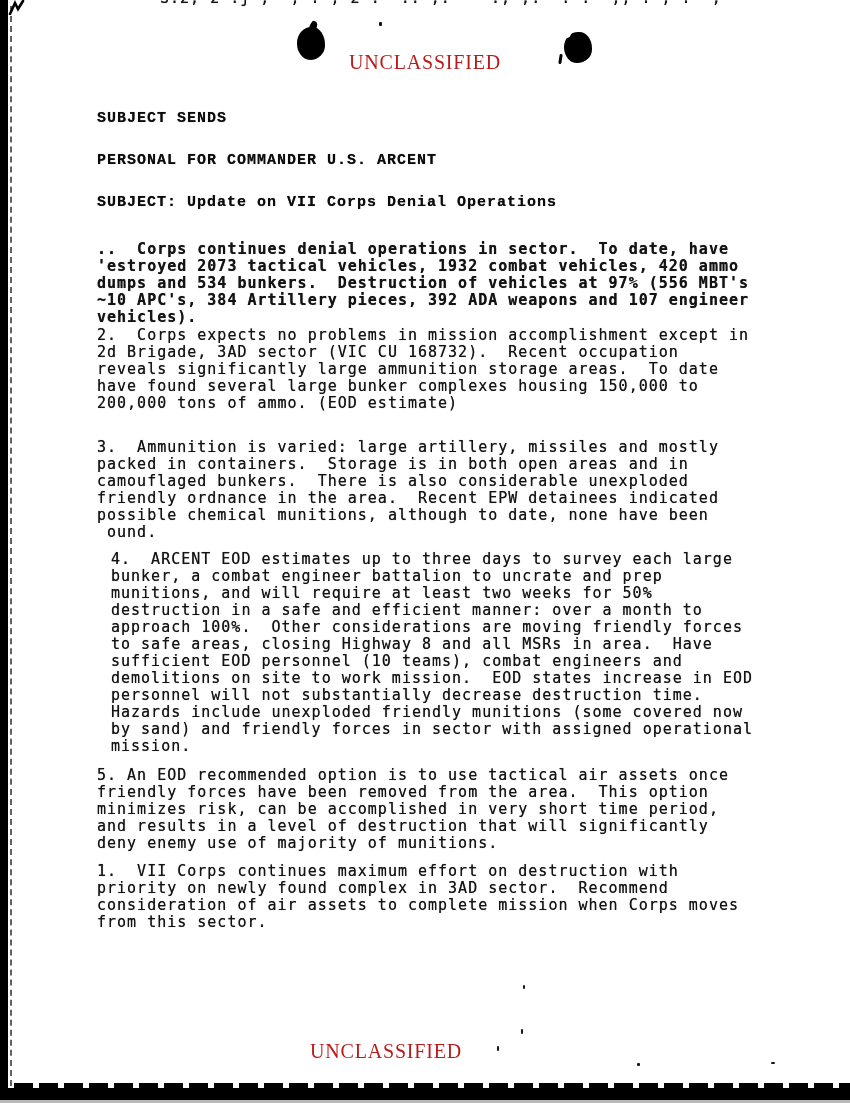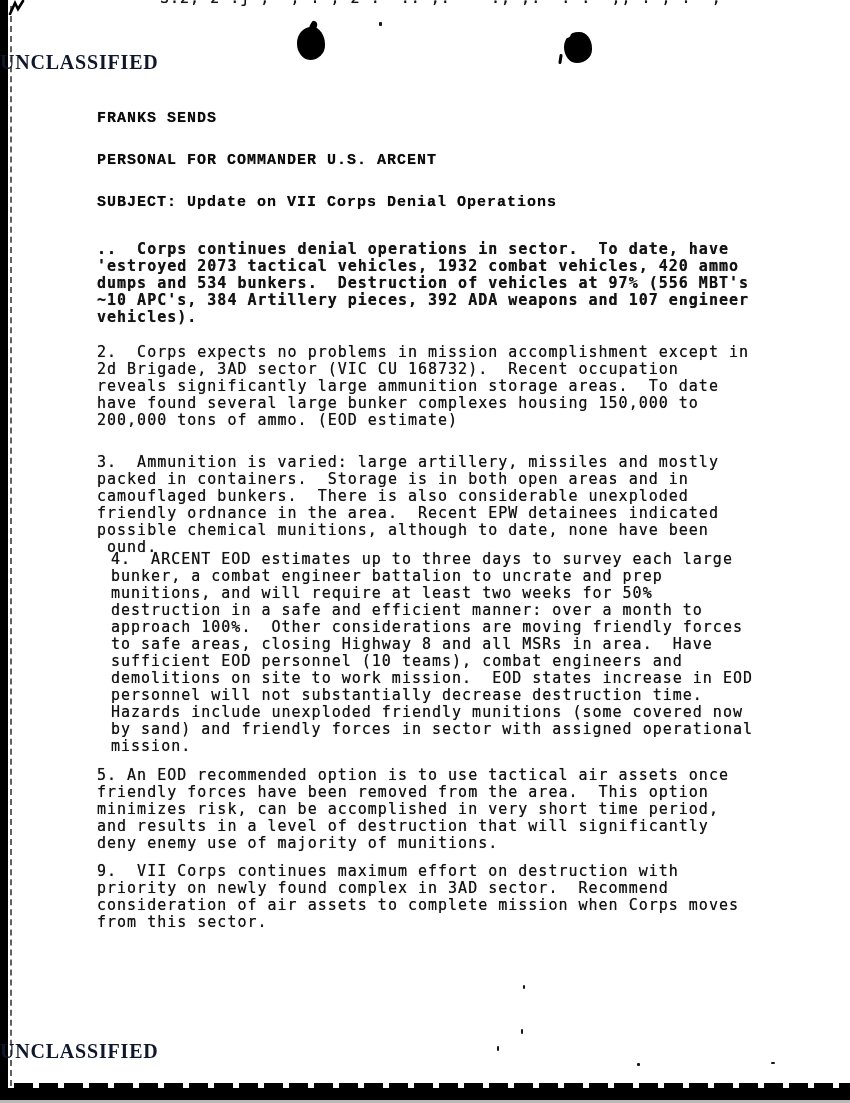--- a/index.html
+++ b/index.html
@@ -26,25 +26,25 @@
   }
   .hdr-line{
     font-family:"Liberation Mono","DejaVu Sans Mono", monospace;
     font-weight:700;
     color:#141414;
   }
   .abs{position:absolute;}
   
   .banner{
     font-family:"Liberation Serif","DejaVu Serif", serif;
-    font-weight:700;
+    font-weight:400;
     font-size:20px;
     letter-spacing:0.8px;
-    color:#0f172a;
-    text-align:left;
+    color:#b91c1c;
+    text-align:center;
     filter:blur(0.2px);
   }
   
   .left-bar{left:0;top:0;width:8px;height:1103px;background:#000;}
   .left-edge{left:10px;top:6px;width:0;height:1090px;border-left:2px dashed #3a3a3a;opacity:.8;}
   
   .bottom-dashes{left:14px;top:1083px;width:836px;height:5px;
     background:repeating-linear-gradient(90deg,#000 0 19px,transparent 19px 25px);}
   .bottom-bar{left:0;top:1088px;width:850px;height:12px;background:#000;}
   .bottom-gray{left:0;top:1100px;width:850px;height:3px;background:#b9b9b9;}
@@ -83,35 +83,35 @@
     <pre class="typew scan">S.2, 2 .j , -, . , 2 .- .. ,.  ~ ., ,.- . .  ,, . , . -, .-. , ,. -  . ( , j</pre>
   </div>
 
   <div class="abs blot blot-left"></div>
   <div class="abs blot blot-right"></div>
   <div class="abs comma-mark"></div>
   <div class="abs speck" style="left:379px;top:22px;width:3px;height:4px;"></div>
 
   <div class="abs banner" style="left:0;top:51px;width:850px;">UNCLASSIFIED</div>
 
-  <pre class="abs typew hdr-line scan" style="left:97px;top:110px;">FRANKS SENDS</pre>
+  <pre class="abs typew hdr-line scan" style="left:97px;top:110px;">SUBJECT SENDS</pre>
   <pre class="abs typew hdr-line scan" style="left:97px;top:194px;">SUBJECT: Update on VII Corps Denial Operations</pre>
   <pre class="abs typew hdr-line scan" style="left:97px;top:152px;">PERSONAL FOR COMMANDER U.S. ARCENT</pre>
 
   <pre class="abs typew scan" style="left:97px;top:241px;font-weight:bold;">..  Corps continues denial operations in sector.  To date, have
 'estroyed 2073 tactical vehicles, 1932 combat vehicles, 420 ammo
 dumps and 534 bunkers.  Destruction of vehicles at 97% (556 MBT's
 ~10 APC's, 384 Artillery pieces, 392 ADA weapons and 107 engineer
 vehicles).</pre>
-  <pre class="abs typew scan" style="left:97px;top:344px;">2.  Corps expects no problems in mission accomplishment except in
+  <pre class="abs typew scan" style="left:97px;top:327px;">2.  Corps expects no problems in mission accomplishment except in
 2d Brigade, 3AD sector (VIC CU 168732).  Recent occupation
 reveals significantly large ammunition storage areas.  To date
 have found several large bunker complexes housing 150,000 to
 200,000 tons of ammo. (EOD estimate)</pre>
-  <pre class="abs typew scan" style="left:97px;top:454px;">3.  Ammunition is varied: large artillery, missiles and mostly
+  <pre class="abs typew scan" style="left:97px;top:439px;">3.  Ammunition is varied: large artillery, missiles and mostly
 packed in containers.  Storage is in both open areas and in
 camouflaged bunkers.  There is also considerable unexploded
 friendly ordnance in the area.  Recent EPW detainees indicated
 possible chemical munitions, although to date, none have been
  ound.</pre>
   <pre class="abs typew scan" style="left:111px;top:551px;">4.  ARCENT EOD estimates up to three days to survey each large
 bunker, a combat engineer battalion to uncrate and prep
 munitions, and will require at least two weeks for 50%
 destruction in a safe and efficient manner: over a month to
 approach 100%.  Other considerations are moving friendly forces
@@ -120,21 +120,21 @@
 demolitions on site to work mission.  EOD states increase in EOD
 personnel will not substantially decrease destruction time.
 Hazards include unexploded friendly munitions (some covered now
 by sand) and friendly forces in sector with assigned operational
 mission.</pre>
   <pre class="abs typew scan" style="left:97px;top:767px;">5. An EOD recommended option is to use tactical air assets once
 friendly forces have been removed from the area.  This option
 minimizes risk, can be accomplished in very short time period,
 and results in a level of destruction that will significantly
 deny enemy use of majority of munitions.</pre>
-  <pre class="abs typew scan" style="left:97px;top:863px;">9.  VII Corps continues maximum effort on destruction with
+  <pre class="abs typew scan" style="left:97px;top:863px;">1.  VII Corps continues maximum effort on destruction with
 priority on newly found complex in 3AD sector.  Recommend
 consideration of air assets to complete mission when Corps moves
 from this sector.</pre>
 
 
   <div class="abs banner" style="left:0;top:1040px;width:772px;">UNCLASSIFIED</div>
 
   <div class="abs speck" style="left:523px;top:985px;width:2px;height:4px;"></div>
   <div class="abs speck" style="left:521px;top:1029px;width:2px;height:5px;"></div>
   <div class="abs speck" style="left:497px;top:1046px;width:2px;height:5px;"></div>

